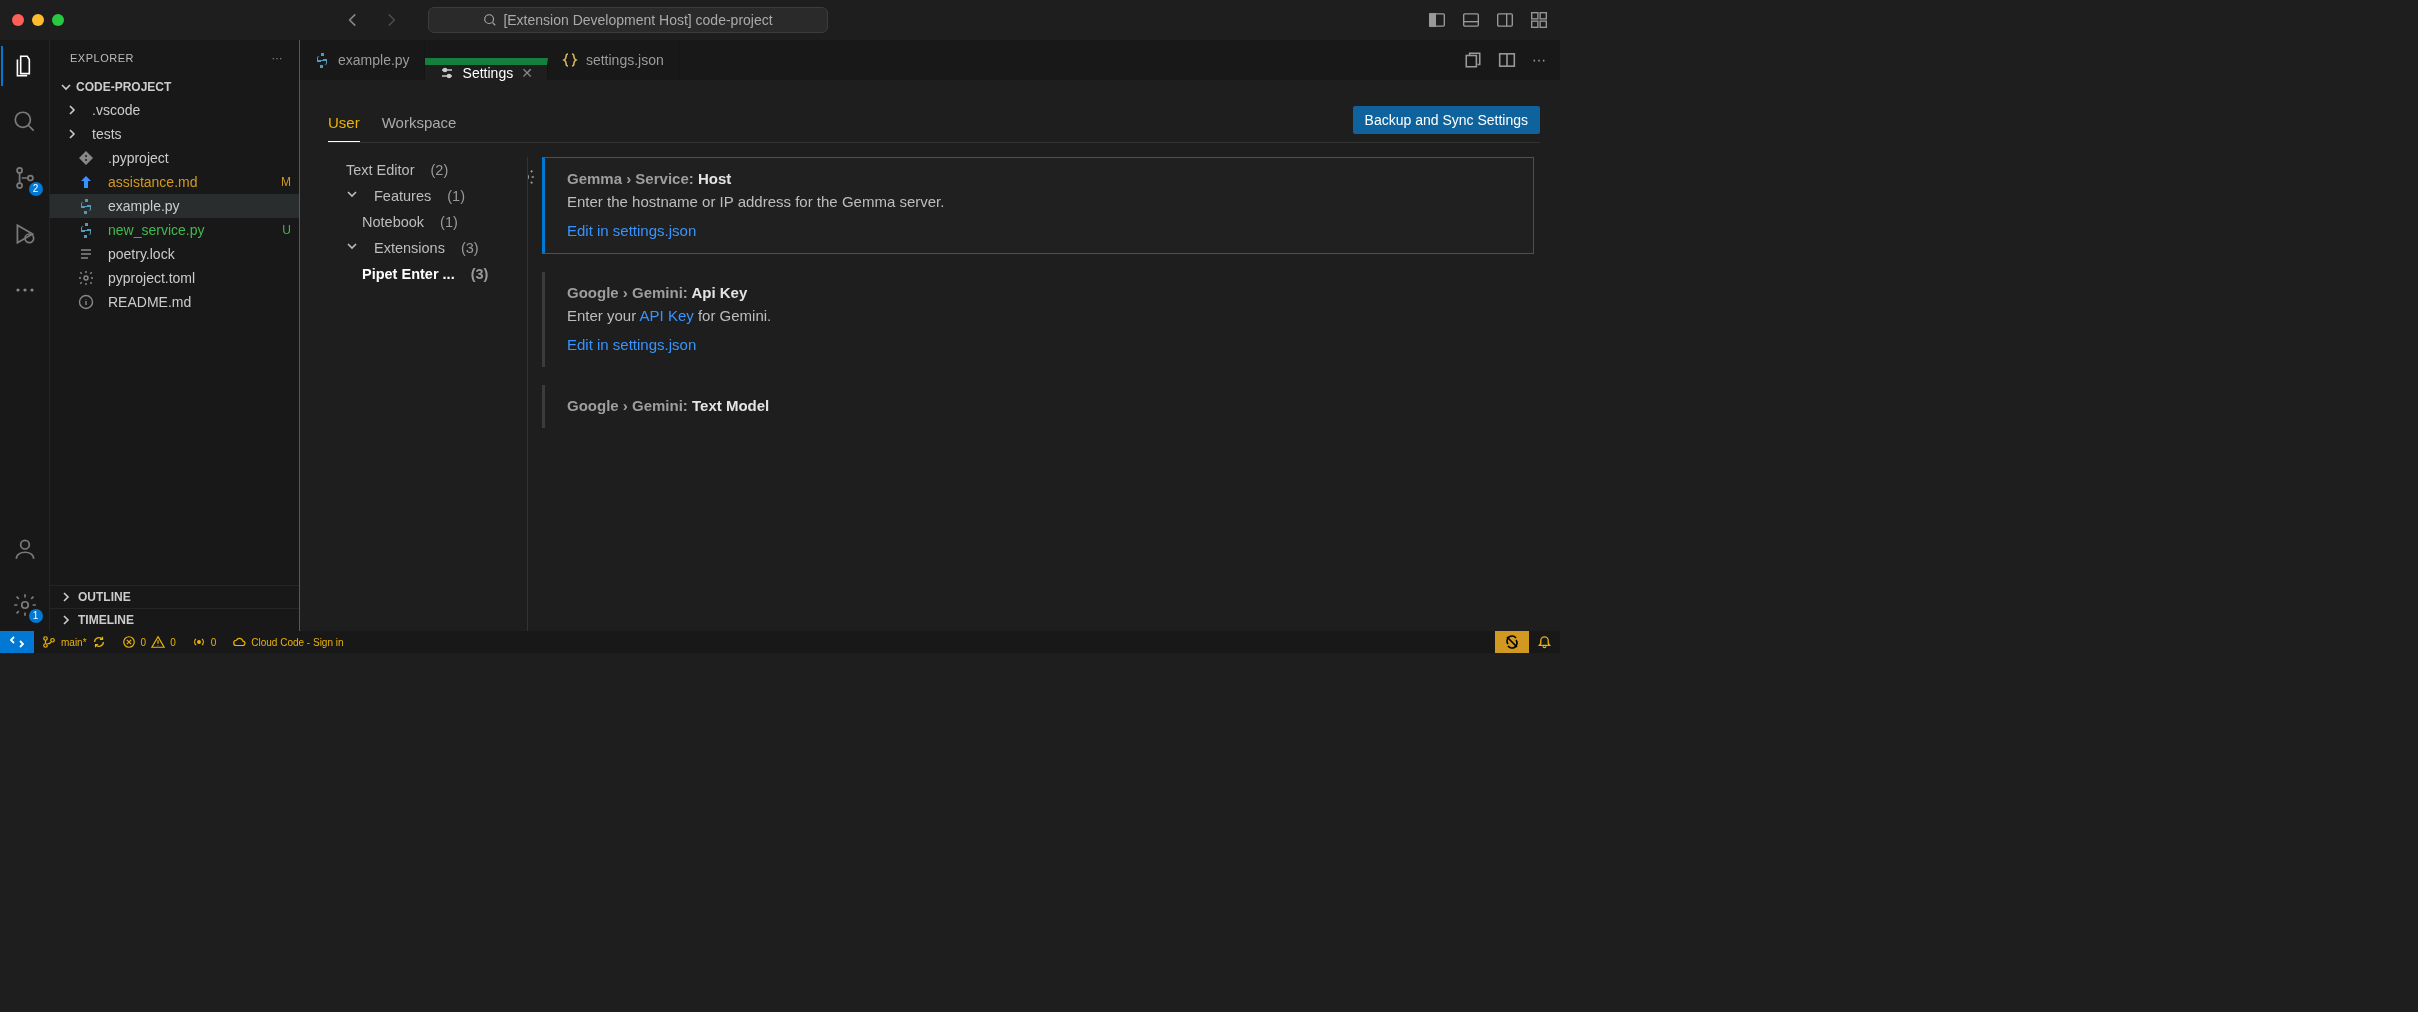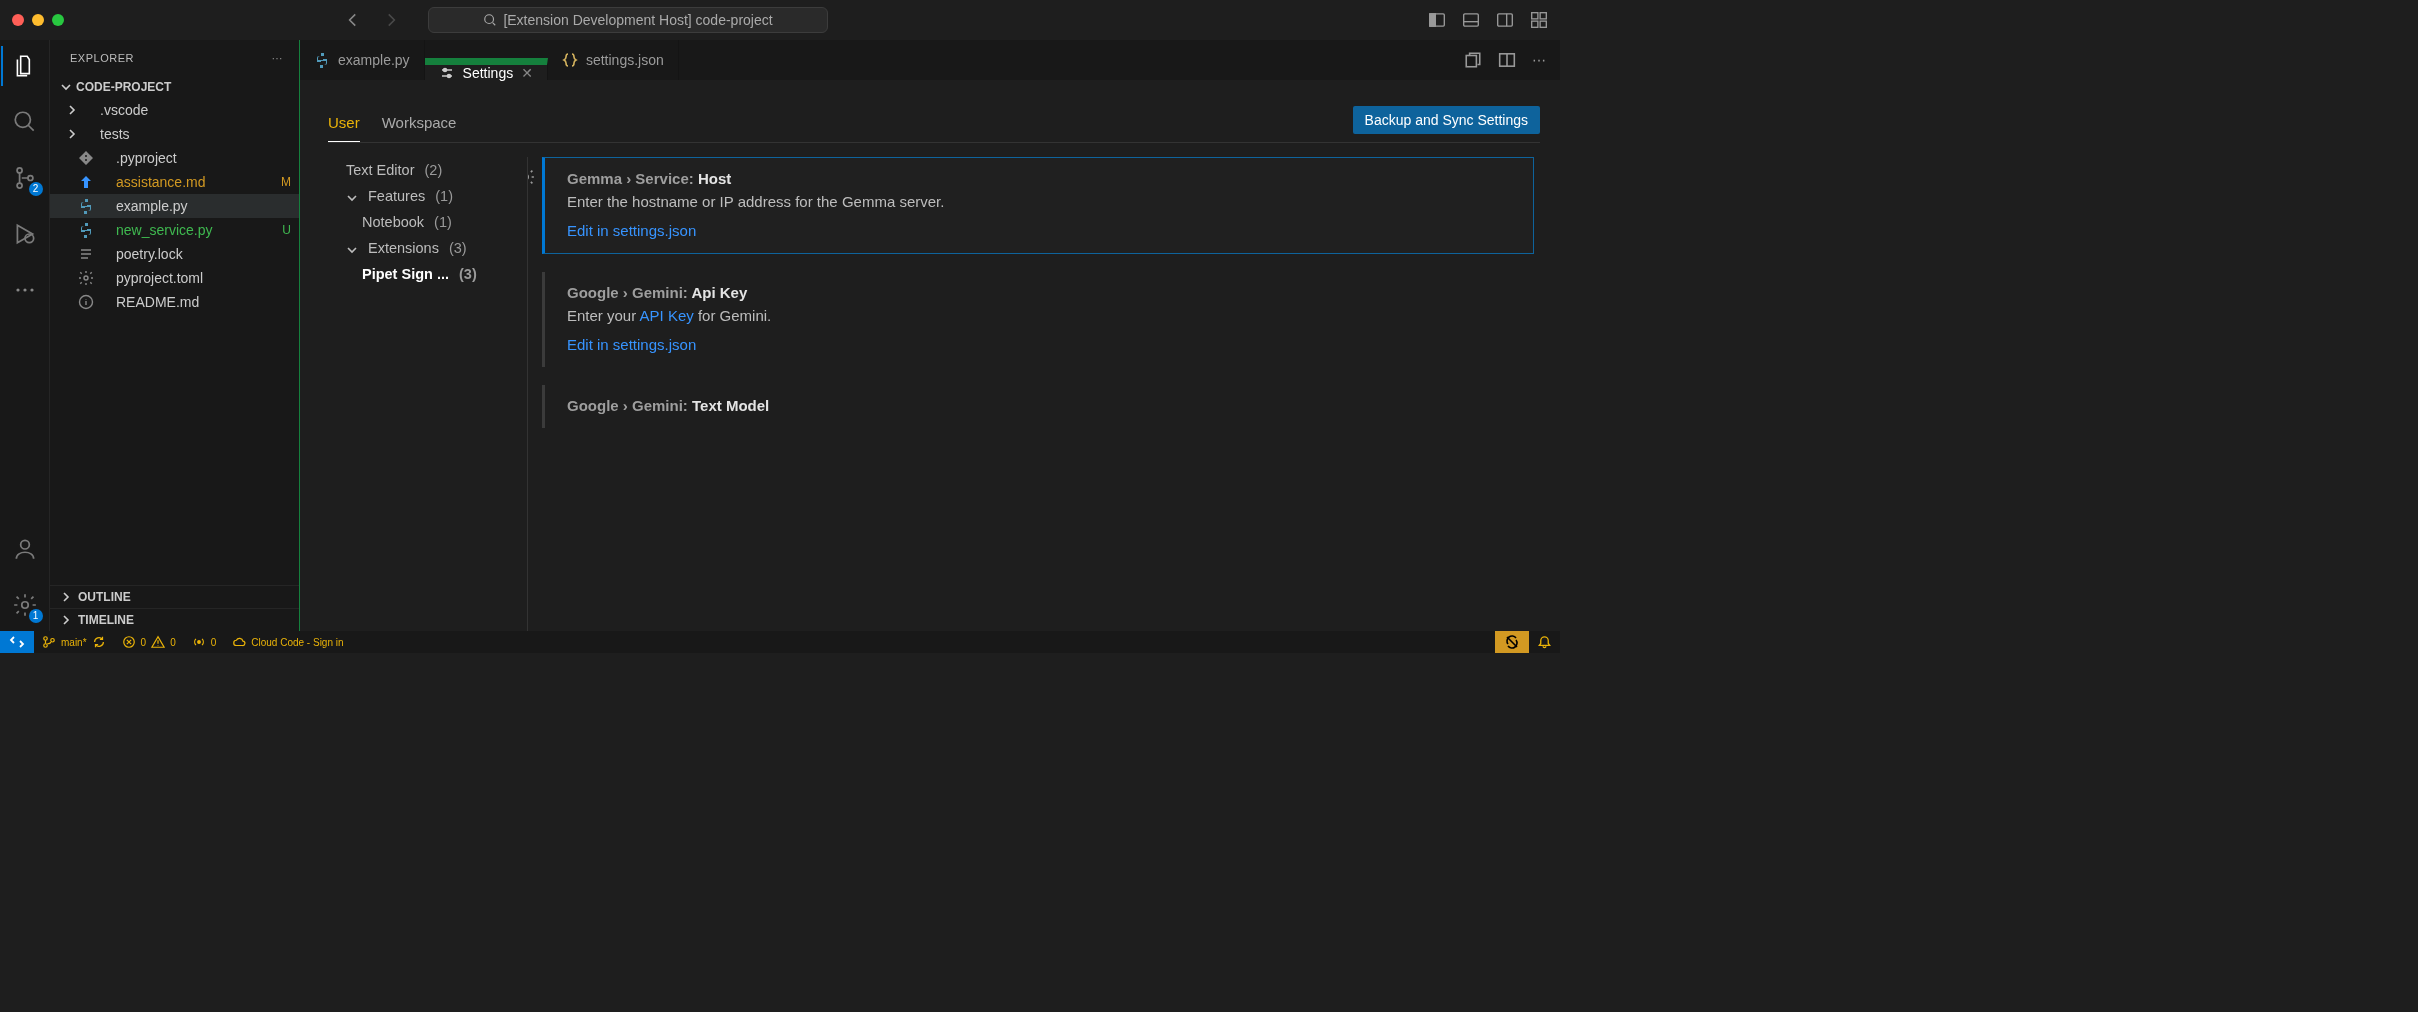--- a/index.html
+++ b/index.html
@@ -24,21 +24,21 @@
   .ab-item.active::before { content: ""; position: absolute; left: 0; top: -4px; bottom: -4px; width: 2px; background: #0078d4; }
   .ab-badge { position: absolute; bottom: -2px; right: 6px; background: #0078d4; color: #fff; font-size: 10px; border-radius: 8px; padding: 0 4px; min-width: 14px; text-align: center; line-height: 14px; }
   .ab-spacer { flex: 1; }
 
   
   .sidebar { width: 250px; background: #181818; display: flex; flex-direction: column; border-right: 1px solid #15803d; }
   .sb-header { height: 36px; display: flex; align-items: center; justify-content: space-between; padding: 0 16px 0 20px; font-size: 11px; letter-spacing: 0.5px; color: #bbb; }
   .sb-section { padding: 2px 0; }
   .sb-sec-hdr { display: flex; align-items: center; gap: 4px; padding: 2px 10px; font-size: 12px; font-weight: 700; color: #ccc; }
   .tree { padding: 2px 0; }
-  .tree-row { display: flex; align-items: center; gap: 22px; height: 24px; padding: 0 8px 0 16px; color: #ccc; font-size: 14px; }
+  .tree-row { display: flex; align-items: center; gap: 14px; height: 24px; padding: 0 8px 0 16px; color: #ccc; font-size: 14px; }
   .tree-row.indent1 { padding-left: 28px; }
   .tree-row.selected { background: #2a2d2e; }
   .tree-row .status { margin-left: auto; font-size: 12px; color: #d29922; }
   .f-mod { color: #d29922 !important; }
   .f-new { color: #3fb950 !important; }
   .tree-row .status.U { color: #3fb950; }
   .file-icon { width: 16px; display: inline-flex; justify-content: center; }
   .sb-bottom { margin-top: auto; }
   .sb-collapse { display: flex; align-items: center; gap: 6px; padding: 4px 10px; font-size: 12px; font-weight: 700; color: #ccc; border-top: 1px solid #252525; }
 
@@ -58,21 +58,21 @@
   .search-meta { color: #a8a8a8; font-size: 13px; margin-right: 8px; }
   .search-icons { display: flex; gap: 10px; color: #aaa; }
 
   .scope-row { display: flex; align-items: center; margin-top: 14px; gap: 22px; border-bottom: 1px solid #333; }
   .scope-tab { padding: 6px 0 10px 0; font-size: 15px; color: #aaa; }
   .scope-tab.active { color: #eab308; border-bottom: 1px solid #fff; margin-bottom: -1px; }
   .sync-btn { margin-left: auto; background: #0e639c; color: #fff; padding: 6px 12px; border-radius: 2px; font-size: 14px; margin-bottom: 8px; }
 
   .settings-body { flex: 1; display: flex; margin-top: 14px; overflow: hidden; }
   .toc { width: 200px; border-right: 1px solid #333; padding-right: 8px; font-size: 14.5px; color: #bdbdbd; }
-  .toc-row { display: flex; align-items: flex-end; gap: 10px; padding: 5px 6px 5px 18px; }
+  .toc-row { display: flex; align-items: flex-start; gap: 16px; padding: 5px 6px 5px 18px; }
   .toc-row.indent { padding-left: 34px; }
   .toc-row.sel { color: #fff; font-weight: 600; }
   .toc-count { color: #9a9a9a; }
 
   .settings-list { flex: 1; overflow-y: auto; padding-left: 14px; padding-right: 6px; }
   .setting-item { position: relative; padding: 12px 18px 14px 22px; margin-bottom: 18px; border-left: 2px solid transparent; }
   .setting-item.focused { border: 1px solid #0e639c; border-left: 3px solid #0078d4; background: #202020; }
   .setting-item:not(.focused) { border-left: 3px solid #3b3b3b; }
   .setting-crumb { font-size: 15px; color: #9e9e9e; font-weight: 600; }
   .setting-crumb .leaf { color: #e4e4e4; }
@@ -386,21 +386,21 @@
      </div>
             <div class="toc-row  ">
        <svg width="12" height="12" viewBox="0 0 12 12" fill="none" stroke="currentColor" stroke-width="1.6">
                 <path d="M2 4l4 4 4-4"></path>
               </svg>
        <span>Extensions</span>
        <span class="toc-count">(3)</span>
      </div>
             <div class="toc-row indent sel">
 
-       <span>Pipet Sign ...</span>
+       <span>Pipet Enter ...</span>
        <span class="toc-count">(3)</span>
      </div>
           </div>
         <div class="settings-list" id="slist">
             <div class="setting-item focused">
        <span class="gear-float">
                 <svg width="18" height="18" viewBox="0 0 16 16" fill="none" stroke="currentColor" stroke-width="1.4">
                   <circle cx="8" cy="8" r="2"></circle>
                   <path d="M8 1v2m0 10v2M2.3 2.3l1.4 1.4m8.6 8.6 1.4 1.4M1 8h2m10 0h2M2.3 13.7l1.4-1.4m8.6-8.6 1.4-1.4"></path>
                 </svg>

